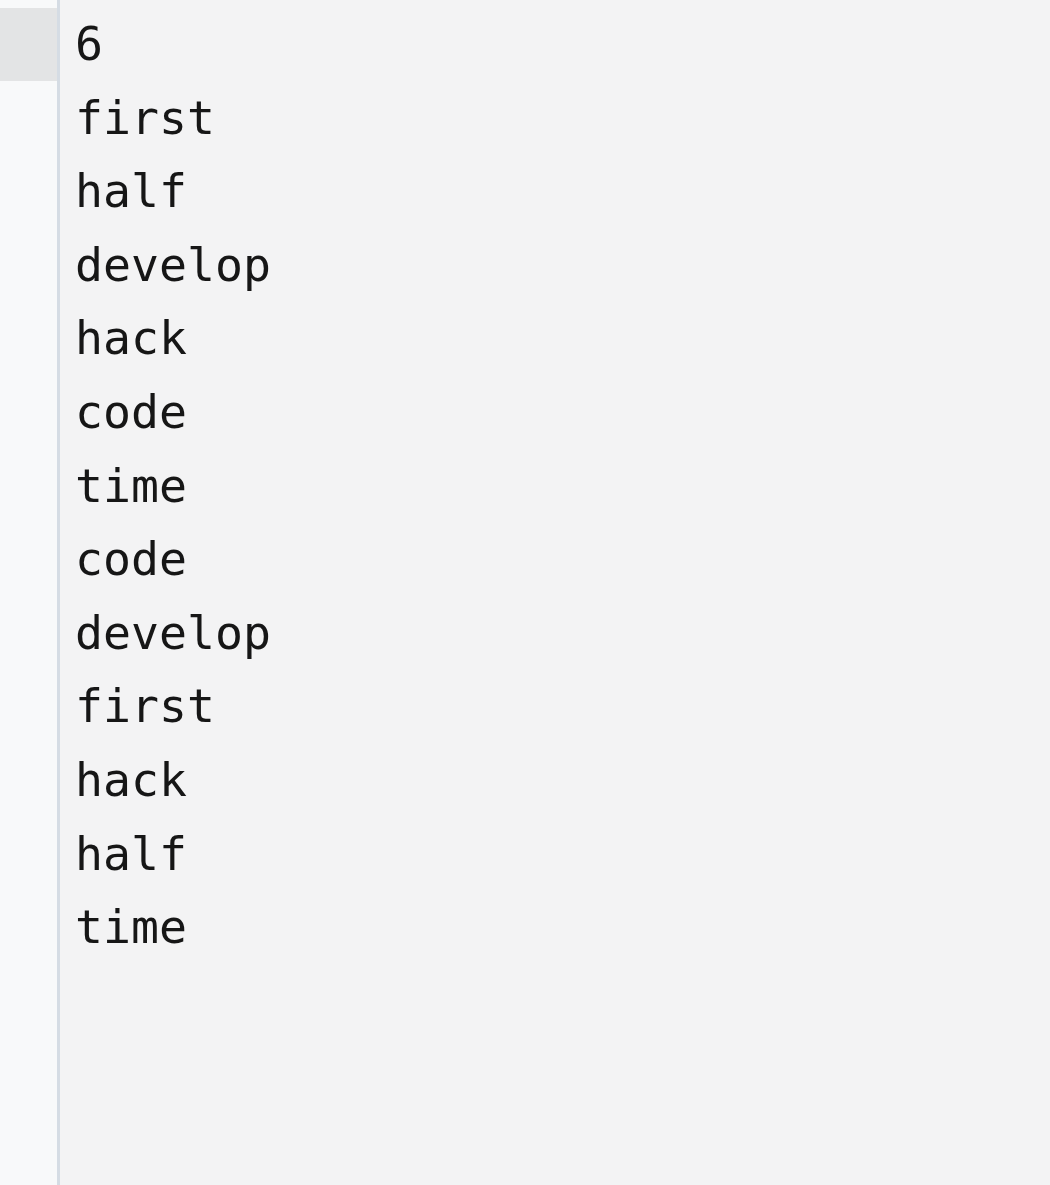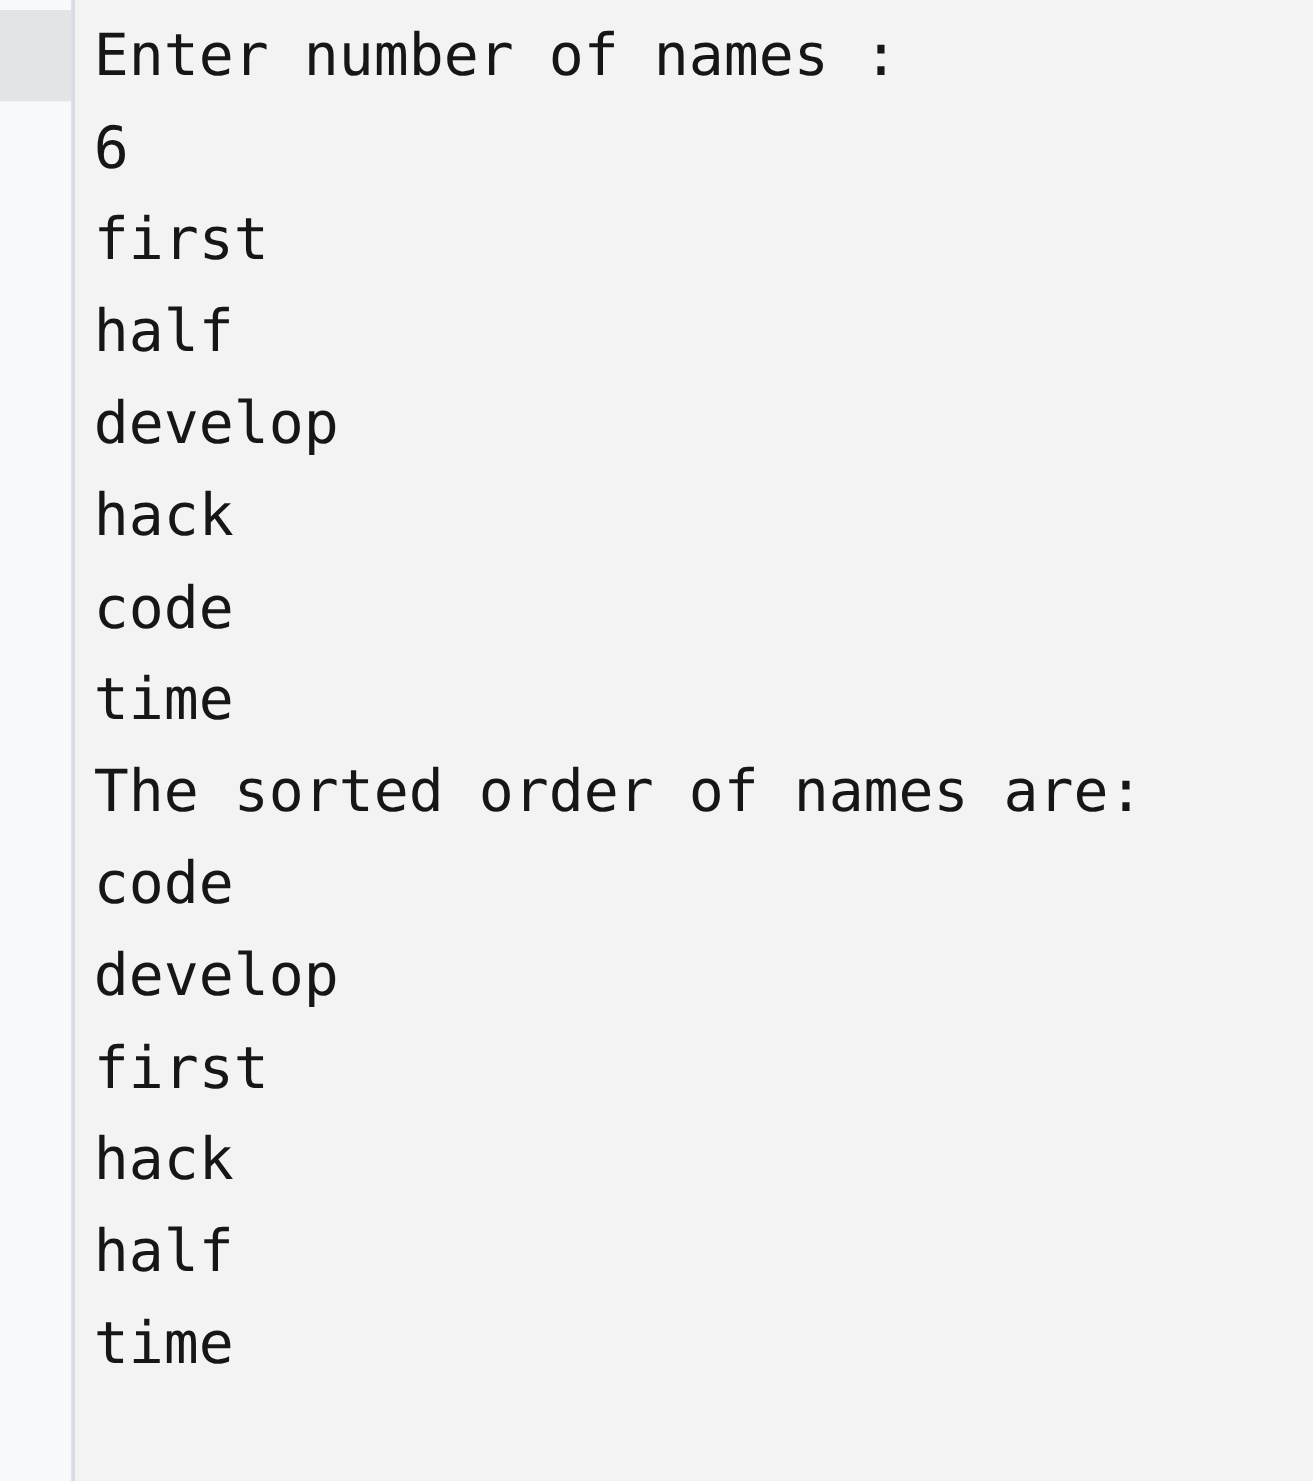--- a/index.html
+++ b/index.html
@@ -64,29 +64,27 @@
 </head>
 <body>
 
 <div class="panel">
   <div class="gutter">
     <div class="thumb"></div>
   </div>
   <div class="divider"></div>
   <div class="content">
     <div>
-        <div class="line">Enter number of names :</div>
         <div class="line">6</div>
         <div class="line">first</div>
         <div class="line">half</div>
         <div class="line">develop</div>
         <div class="line">hack</div>
         <div class="line">code</div>
         <div class="line">time</div>
-        <div class="line">The sorted order of names are:</div>
         <div class="line">code</div>
         <div class="line">develop</div>
         <div class="line">first</div>
         <div class="line">hack</div>
         <div class="line">half</div>
         <div class="line">time</div>
       </div>
   </div>
 </div>
 

